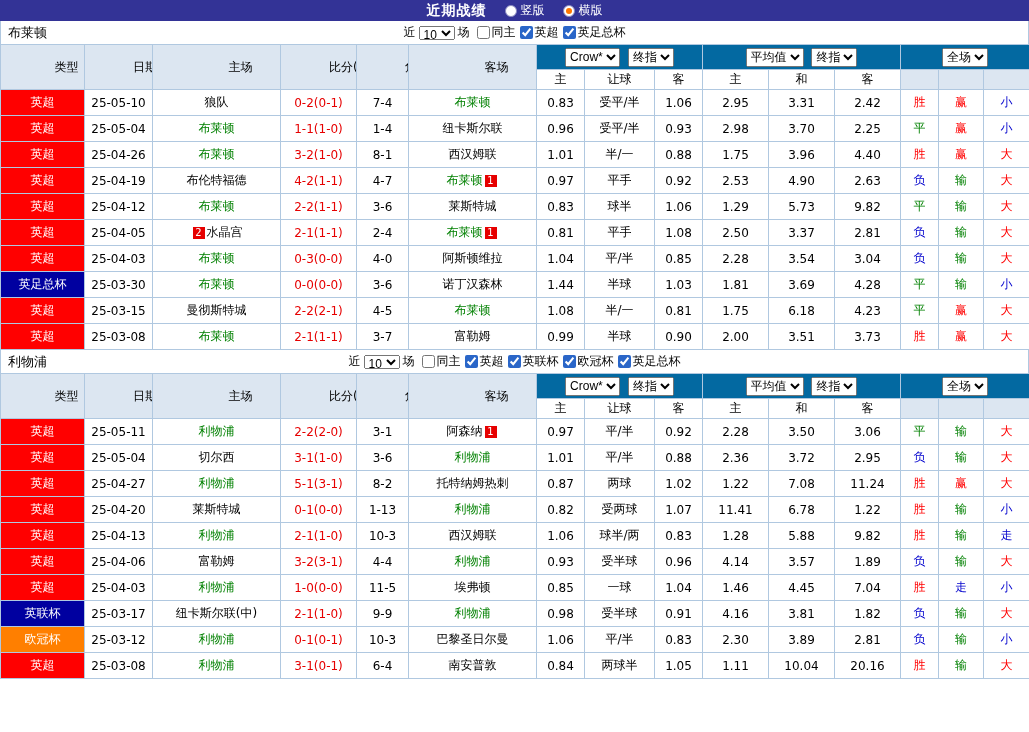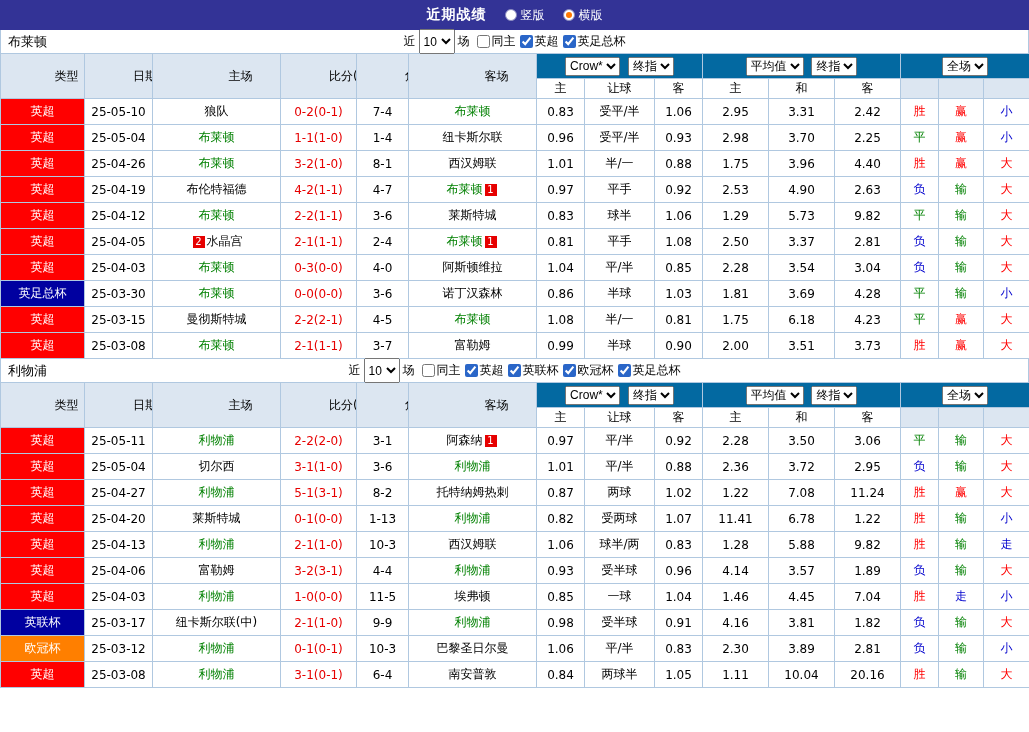--- a/index.html
+++ b/index.html
@@ -4,21 +4,21 @@
 <style>
   * { margin:0; padding:0; box-sizing:border-box; }
   html,body { background:#fff; }
   body {
     width:1029px;
     font-family:"DejaVu Sans","Liberation Sans",sans-serif;
     font-size:12px; color:#000;
   }
   
   .topbar {
-    height:30px; background:#333396; color:#fff;
+    height:21px; background:#333396; color:#fff;
     display:flex; align-items:center; justify-content:center; gap:18px;
   }
   .topbar .title { font-weight:bold; font-size:14px; letter-spacing:1px; }
   .radio-opt { display:inline-flex; align-items:center; gap:4px; cursor:pointer; font-size:12px; }
   .radio-dot {
     width:12px; height:12px; border-radius:50%;
     background:#fff; border:1px solid #8a8ac0; display:inline-block; position:relative;
   }
   .radio-dot.selected::after {
     content:""; position:absolute; left:2px; top:2px; width:6px; height:6px;
@@ -26,21 +26,21 @@
   }
   
   .filter-row {
     position:relative; height:23px;
     display:flex; align-items:center; justify-content:center;
     border-left:1px solid #b0c8e0; border-right:1px solid #b0c8e0;
     background:#fff;
   }
   .team-name { position:absolute; left:7px; font-size:13px; color:#000; }
   .filter-controls { display:flex; align-items:center; gap:3px; }
-  .count-select { height:25px; font-size:12px; }
+  .count-select { height:14px; font-size:12px; }
   label.cb { display:inline-flex; align-items:center; margin-left:4px; cursor:pointer; }
   label.cb input { width:13px; height:13px; margin:0 2px 0 0; accent-color:#2a66c8; }
   
   table { border-collapse:collapse; table-layout:fixed; width:1029px; }
   th, td {
     border:1px solid #b0c8e0; text-align:center; padding:0;
     font-weight:normal; font-size:12px; overflow:hidden; white-space:nowrap;
   }
   thead tr.hdr-main th { height:25px; }
   thead tr.hdr-sub th { height:20px; }
@@ -263,21 +263,21 @@
   <td style="color: rgb(0, 128, 0);">输</td>
   <td style="color: rgb(255, 0, 0);">大</td>
 </tr>
         <tr>
   <td class="c-type" style="background: rgb(0, 0, 160);">英足总杯</td>
   <td>25-03-30</td>
   <td><span class="focus">布莱顿</span></td>
   <td class="c-score">0-0(0-0)</td>
   <td>3-6</td>
   <td><span>诺丁汉森林</span></td>
-  <td>0.86</td>
+  <td>1.44</td>
   <td>半球</td>
   <td>1.03</td>
   <td>1.81</td>
   <td>3.69</td>
   <td>4.28</td>
   <td style="color: rgb(0, 128, 0);">平</td>
   <td style="color: rgb(0, 128, 0);">输</td>
   <td style="color: rgb(0, 0, 205);">小</td>
 </tr>
         <tr>

